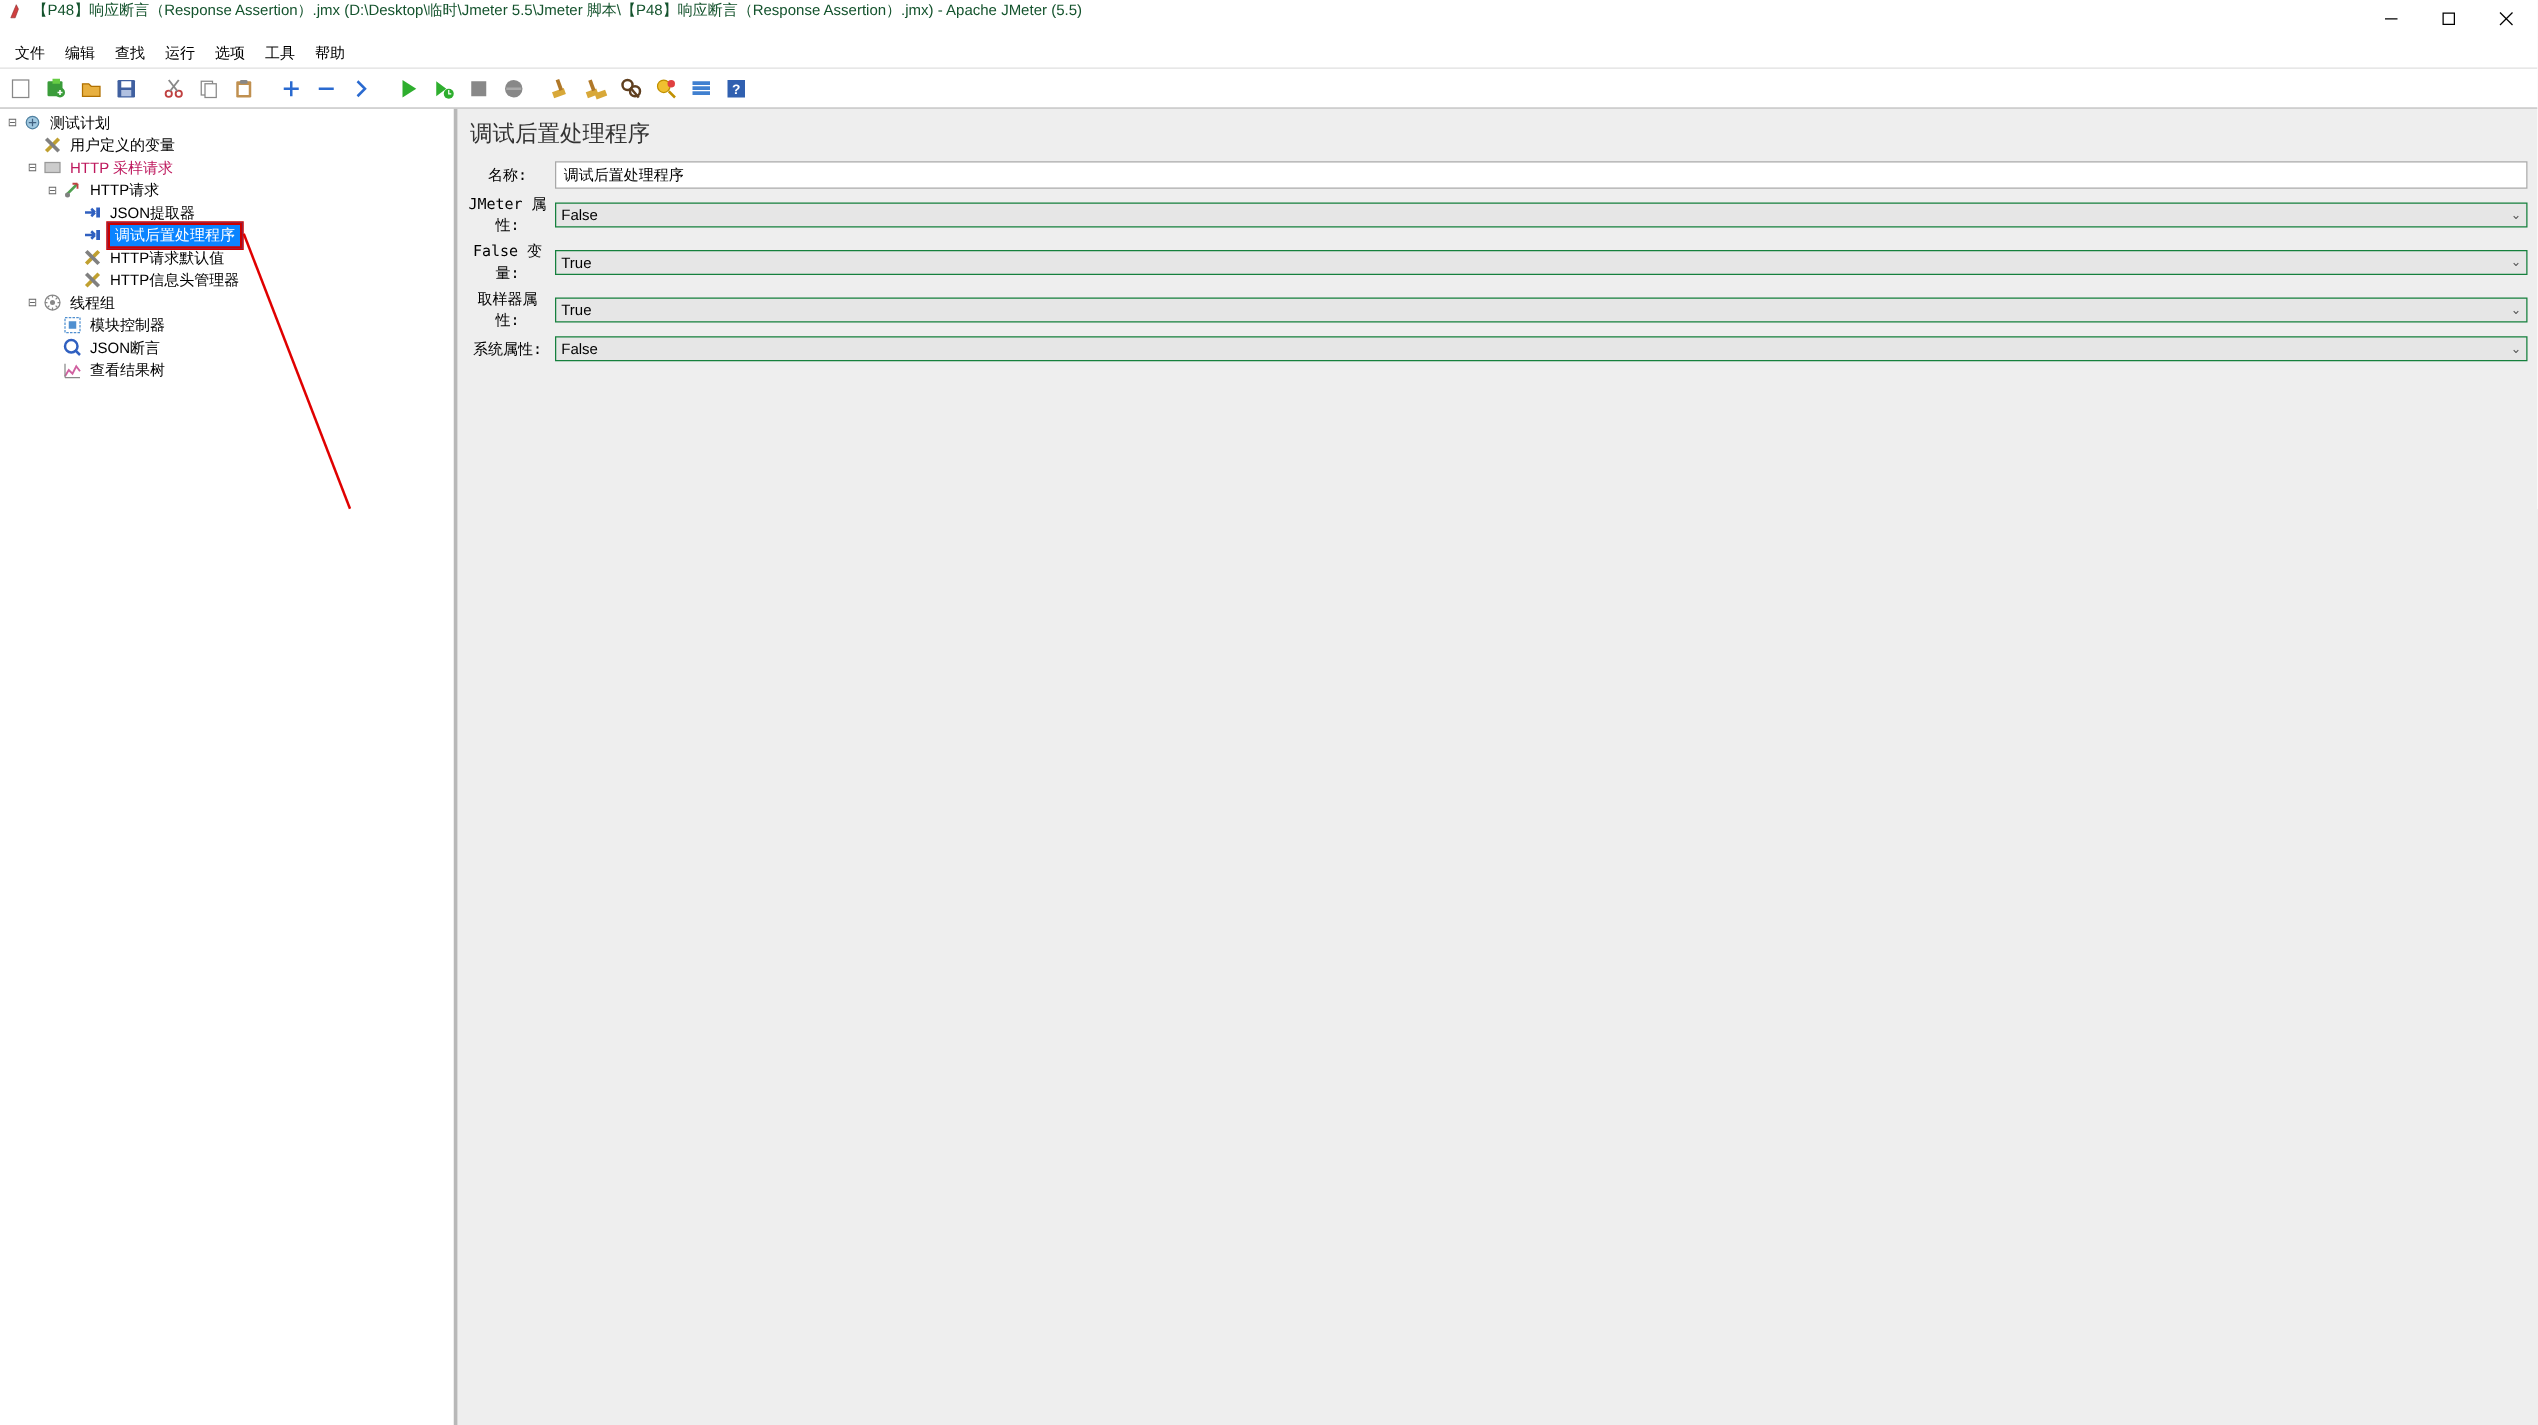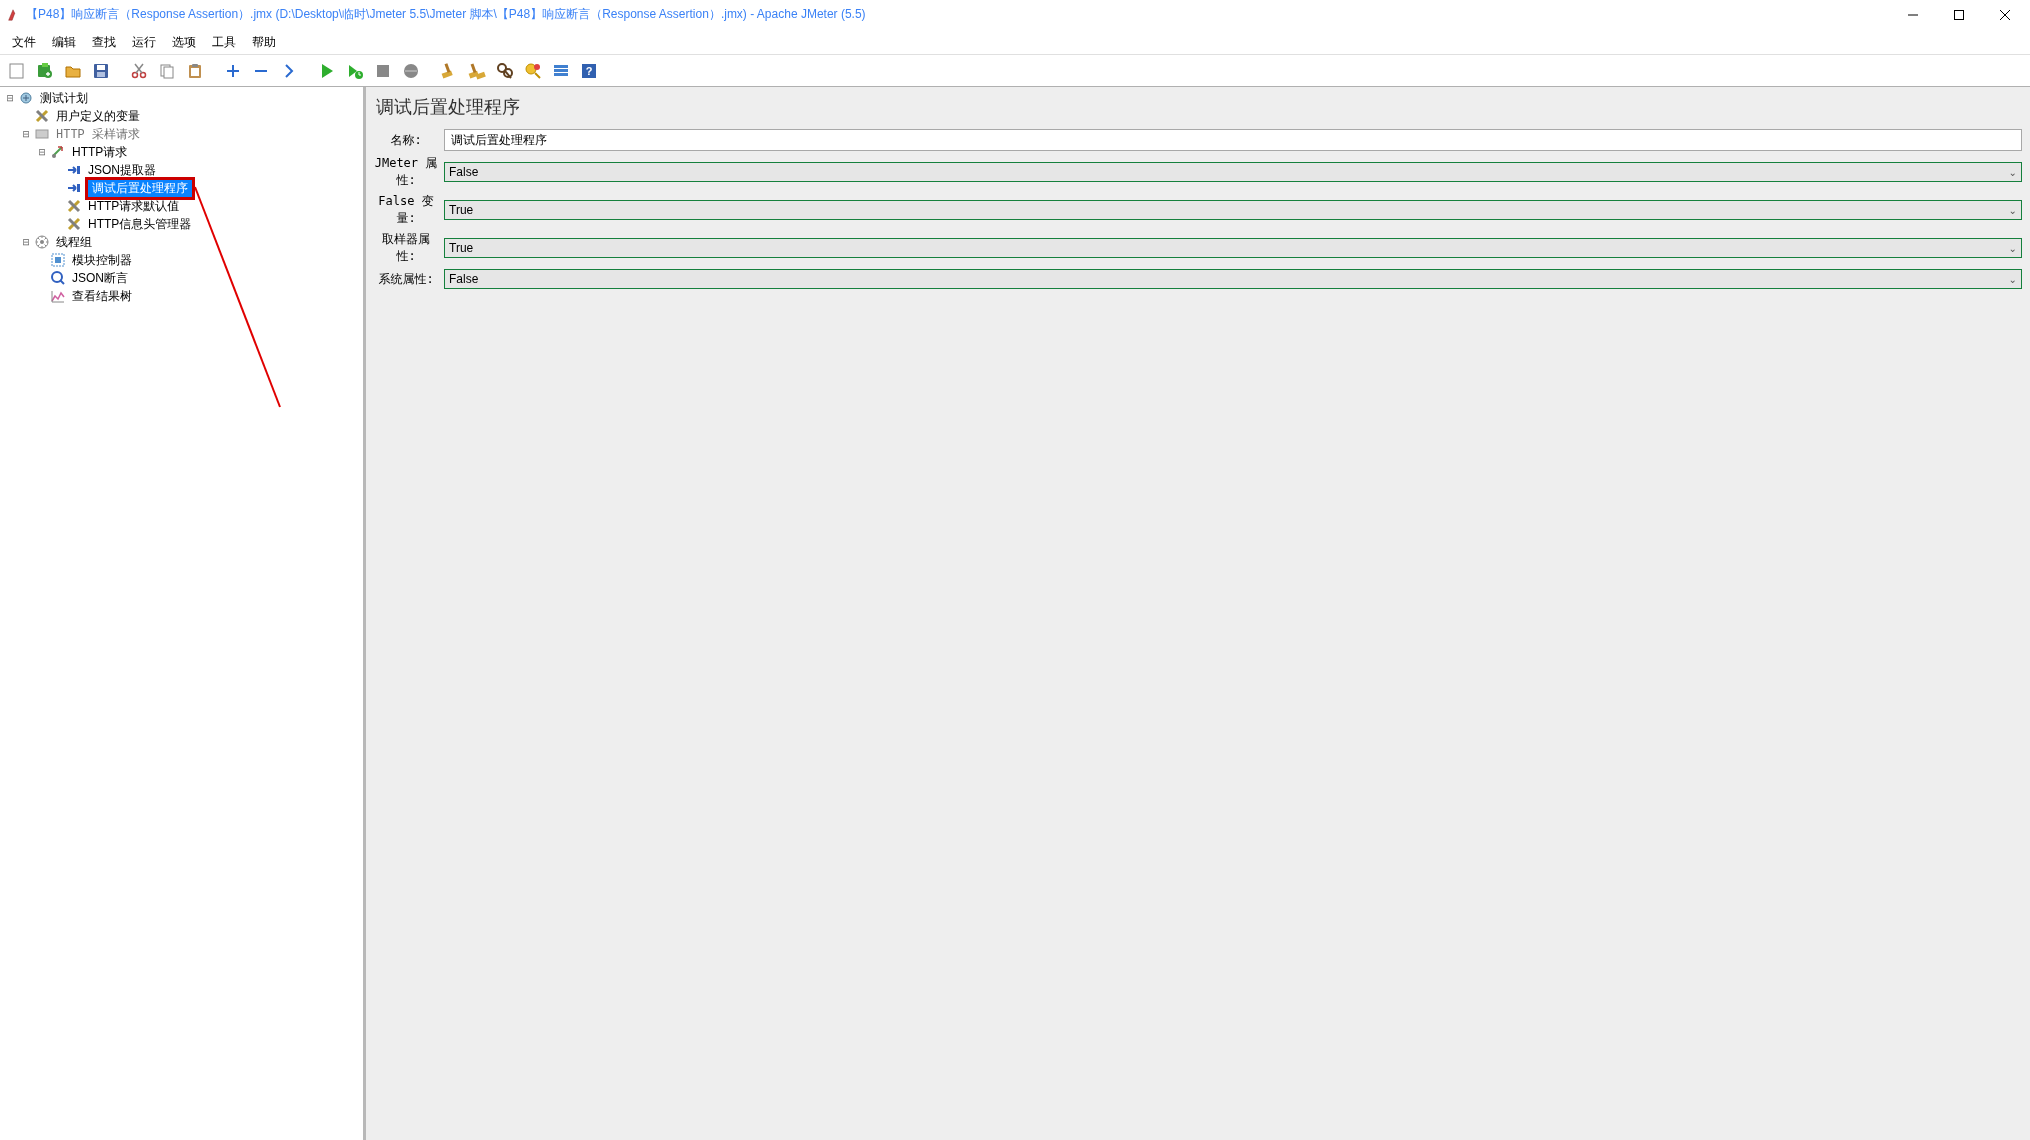--- a/index.html
+++ b/index.html
@@ -1,21 +1,21 @@
 <!DOCTYPE html>
 <html><head>
 <meta charset="utf-8">
 <style>
 * { box-sizing: border-box; margin: 0; padding: 0; font-family: "Microsoft YaHei", "SimSun", sans-serif; }
 html, body { width: 2030px; height: 1140px; background: #fff; overflow: hidden; }
 
 .titlebar {
   height: 30px; width: 100%; background: #fff;
-  display: flex; align-items: center; justify-content: space-between;
-  padding: 0 2px 0 6px; font-size: 12px; color: #3b82f6; border-bottom: 1px solid #fff;
+  display: flex; align-items: flex-start; justify-content: space-between;
+  padding: 0 2px 0 6px; font-size: 12px; color: #14532d; border-bottom: 1px solid #fff;
 }
 .titlebar .left { display: flex; align-items: center; gap: 6px; }
 .titlebar .feather { width: 14px; height: 14px; }
 .win-controls { display: flex; gap: 0; }
 .win-btn { width: 46px; height: 30px; display: flex; align-items: center; justify-content: center; }
 .win-btn svg { width: 12px; height: 12px; }
 
 .menubar {
   height: 24px; display: flex; align-items: center; gap: 0;
   padding: 0 4px; font-size: 12px; background: #fff;
@@ -34,21 +34,21 @@
 .tree-panel {
   width: 366px; border-right: 3px solid #b8b8b8; background: #fff;
   overflow: auto; padding-top: 2px; position: relative;
 }
 .tree { font-size: 12px; color: #000; }
 .tree-row { display: flex; align-items: center; height: 18px; white-space: nowrap; }
 .tree-indent { display: inline-block; }
 .tree-toggle { width: 12px; height: 12px; display: inline-flex; align-items: center; justify-content: center; font-size: 9px; color: #666; margin-right: 2px; }
 .tree-icon { width: 16px; height: 16px; margin-right: 4px; display: inline-flex; align-items: center; justify-content: center; }
 .tree-label { padding: 0 2px; }
-.tree-label.disabled { color: #737373; font-family: Liberation Mono, monospace; }
+.tree-label.disabled { color: #be185d; }
 .tree-label.selected { background: #0a84ff; color: #fff; border: 2px solid #cc0000; padding: 0 4px; box-shadow: 0 0 0 1px #cc0000; }
 
 .content-panel {
   flex: 1; background: #eeeeee; padding: 4px 8px 8px 8px; overflow: hidden;
 }
 .panel-title { font-size: 18px; font-weight: normal; color: #333; padding: 4px 2px 10px 2px; }
 .form-row { display: flex; align-items: center; margin-bottom: 4px; }
 .form-label { width: 70px; text-align: center; font-size: 12px; color: #000; padding-right: 6px; font-family: "SimSun", monospace; }
 .form-label.mono { font-family: "SimSun", monospace; }
 .form-input {

